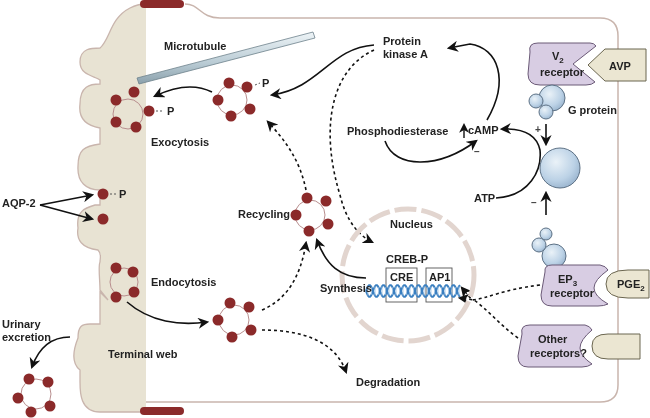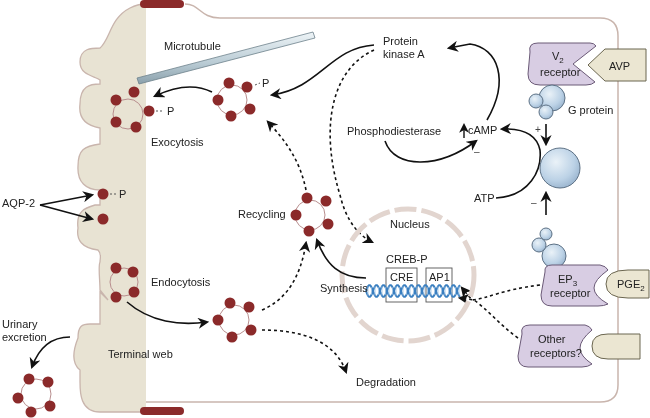--- a/index.html
+++ b/index.html
@@ -1,17 +1,17 @@
 <!DOCTYPE html>
 <html><head>
 <meta charset="utf-8">
 <style>
   html, body { margin:0; padding:0; background:#ffffff; }
   body { width:650px; height:418px; overflow:hidden; font-family:"Liberation Sans", sans-serif; }
-  #stage { position:relative; width:650px; height:418px; }
+  #stage { position:relative; width:650px; height:418px;font-weight:bold; }
   svg { position:absolute; left:0; top:0; }
   .lbl { font-family:"Liberation Sans", sans-serif; font-size:11px; fill:#222; }
   .lbl-sm { font-family:"Liberation Sans", sans-serif; font-size:8px; fill:#222; }
   .mark { font-family:"Liberation Sans", sans-serif; font-size:10px; fill:#444; }
 </style>
 </head>
 <body>
 
 <div id="stage">
 <svg width="650" height="418" viewBox="0 0 650 418" xmlns="http://www.w3.org/2000/svg">

